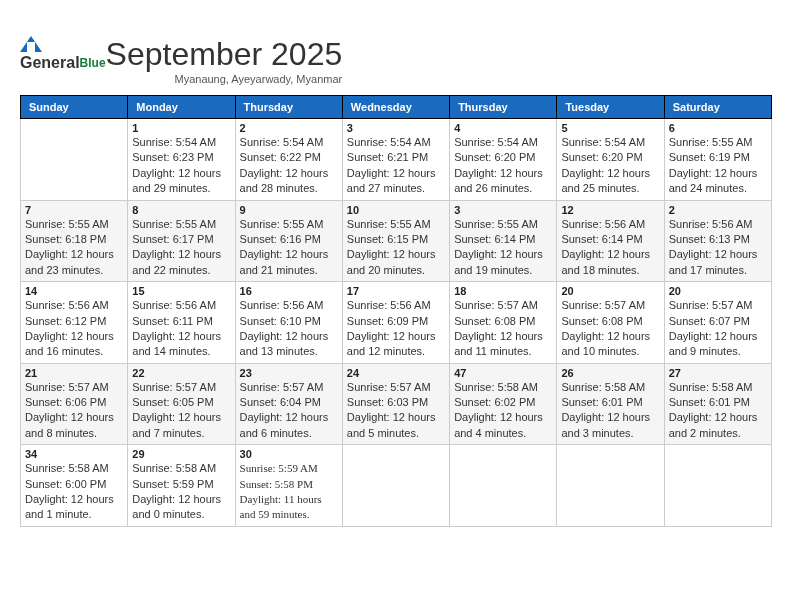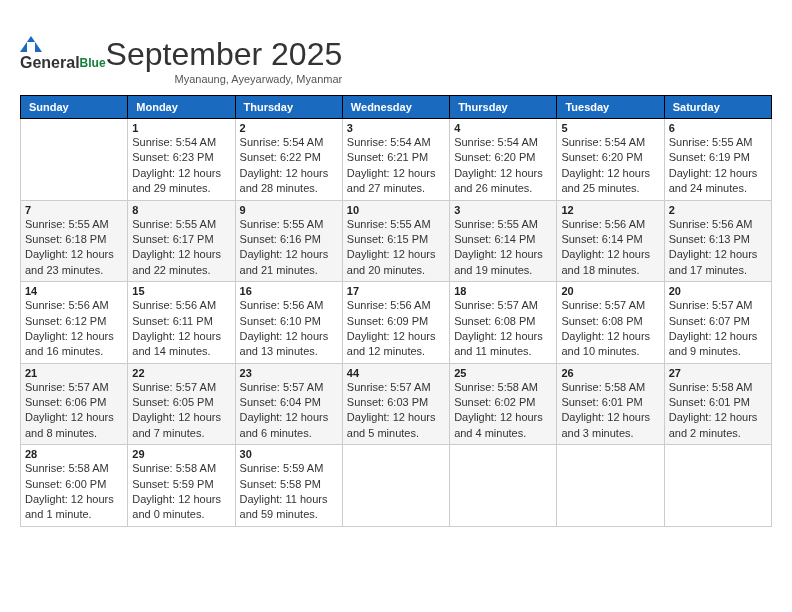--- a/index.html
+++ b/index.html
@@ -283,28 +283,28 @@
 and 7 minutes.</div>
           </td>
           <td>
             <span class="day-num">23</span>
             <div class="day-info" style="white-space: pre-line;">Sunrise: 5:57 AM
 Sunset: 6:04 PM
 Daylight: 12 hours
 and 6 minutes.</div>
           </td>
           <td>
-            <span class="day-num">44</span>
+            <span class="day-num">24</span>
             <div class="day-info" style="white-space: pre-line;">Sunrise: 5:57 AM
 Sunset: 6:03 PM
 Daylight: 12 hours
 and 5 minutes.</div>
           </td>
           <td>
-            <span class="day-num">25</span>
+            <span class="day-num">47</span>
             <div class="day-info" style="white-space: pre-line;">Sunrise: 5:58 AM
 Sunset: 6:02 PM
 Daylight: 12 hours
 and 4 minutes.</div>
           </td>
           <td>
             <span class="day-num">26</span>
             <div class="day-info" style="white-space: pre-line;">Sunrise: 5:58 AM
 Sunset: 6:01 PM
 Daylight: 12 hours
@@ -313,36 +313,36 @@
           <td>
             <span class="day-num">27</span>
             <div class="day-info" style="white-space: pre-line;">Sunrise: 5:58 AM
 Sunset: 6:01 PM
 Daylight: 12 hours
 and 2 minutes.</div>
           </td>
         </tr>
         <tr>
           <td>
-            <span class="day-num">28</span>
+            <span class="day-num">34</span>
             <div class="day-info" style="white-space: pre-line;">Sunrise: 5:58 AM
 Sunset: 6:00 PM
 Daylight: 12 hours
 and 1 minute.</div>
           </td>
           <td>
             <span class="day-num">29</span>
             <div class="day-info" style="white-space: pre-line;">Sunrise: 5:58 AM
 Sunset: 5:59 PM
 Daylight: 12 hours
 and 0 minutes.</div>
           </td>
           <td>
             <span class="day-num">30</span>
-            <div class="day-info" style="white-space: pre-line;">Sunrise: 5:59 AM
+            <div class="day-info" style="white-space: pre-line; font-family: Liberation Serif, serif;">Sunrise: 5:59 AM
 Sunset: 5:58 PM
 Daylight: 11 hours
 and 59 minutes.</div>
           </td>
           <td class="empty-cell"></td>
           <td class="empty-cell"></td>
           <td class="empty-cell"></td>
           <td class="empty-cell"></td>
         </tr>
       </tbody>

